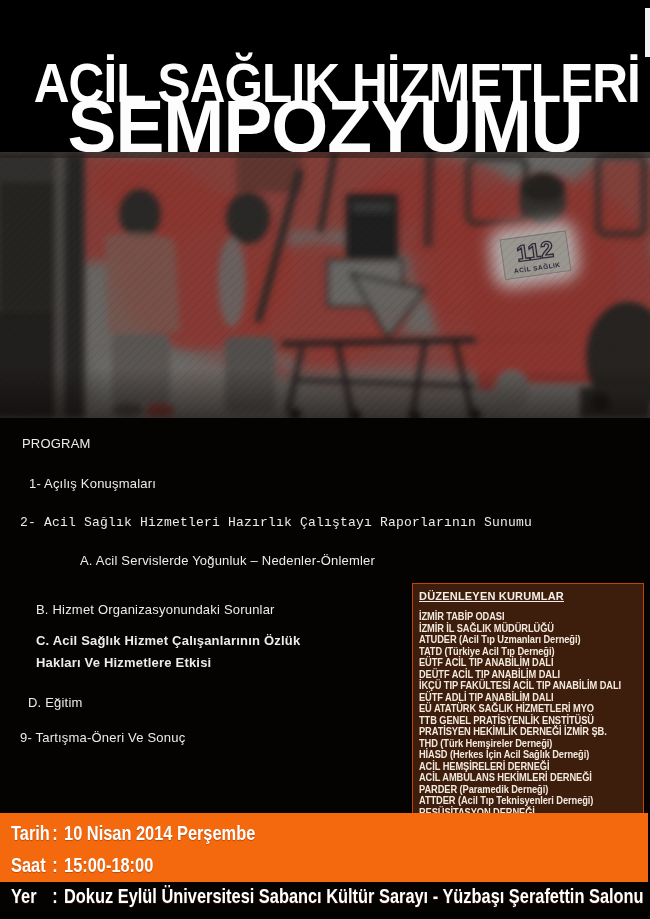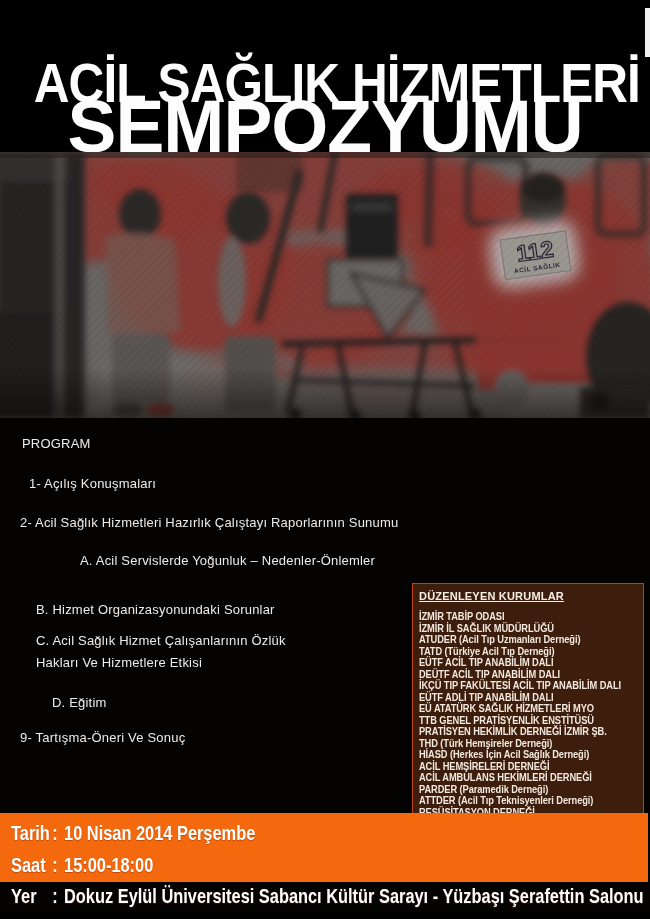--- a/index.html
+++ b/index.html
@@ -17,25 +17,25 @@
   .title-line1 .tscale{display:inline-block;transform:scaleX(0.9);transform-origin:50% 50%;letter-spacing:-1px;}
   .title-line2{top:60px;font-size:74px;line-height:78px;margin-top:28px;}
   .title-line2 .tscale{display:inline-block;transform:scaleX(0.99);transform-origin:50% 50%;letter-spacing:-1px;}
   .corner-mark{position:absolute;right:0;top:8px;width:5px;height:49px;background:#f2f2f2;}
   
   .photo{position:absolute;left:0;top:152px;width:650px;height:266px;background:#908d89;}
   
   .program-line{position:absolute;color:#ececec;font-size:13px;line-height:21px;letter-spacing:.2px;white-space:pre-line;}
   .pl-0{left:22px;top:433px;}
   .pl-1{left:29px;top:473px;}
-  .pl-2{left:20px;top:512px;}
+  .pl-2{left:20px;top:512px;font-family:Liberation Mono, monospace;}
   .pl-3{left:36px;top:550px;margin-left:44px;}
   .pl-4{left:36px;top:589px;margin-top:10px;}
-  .pl-5{left:36px;top:630px;line-height:22px;}
-  .pl-6{left:52px;top:692px;text-align:center;}
+  .pl-5{left:36px;top:630px;line-height:22px;font-weight:bold;}
+  .pl-6{left:28px;top:692px;text-align:center;}
   .pl-7{left:20px;top:727px;}
   
   .organizers{
     position:absolute;left:412px;top:583px;width:232px;height:234px;
     background:#3d1e0d;border:1px solid #c2410c;box-sizing:border-box;
     padding:6px 0 0 6px;overflow:hidden;
   }
   .org-heading{
     color:#f7efe7;font-size:11px;font-weight:bold;letter-spacing:.2px;
     text-decoration:underline;margin:0 0 9px 0;white-space:nowrap;

